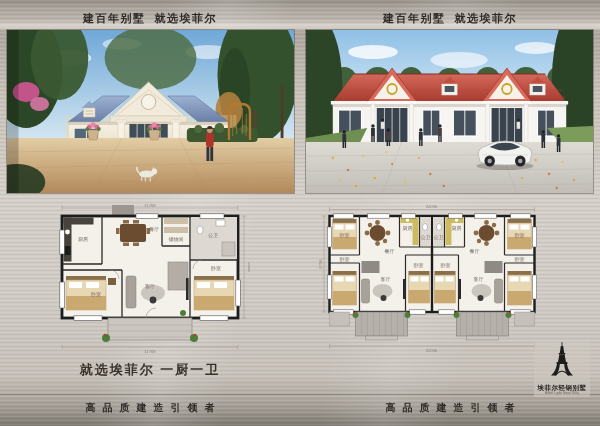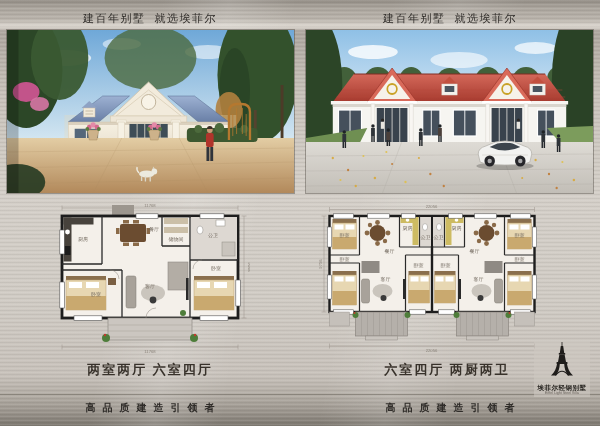--- a/index.html
+++ b/index.html
@@ -5,21 +5,21 @@
   html,body{margin:0;padding:0;}
   .canvas{
     position:relative;width:600px;height:426px;overflow:hidden;
     font-family:"Liberation Sans","DejaVu Sans",sans-serif;
     background:
       repeating-linear-gradient(180deg, rgba(255,255,255,.09) 0 1px, rgba(0,0,0,0) 1px 2px, rgba(0,0,0,.05) 2px 3px, rgba(0,0,0,0) 3px 4px),
       linear-gradient(100deg, rgba(255,255,255,0) 24%, rgba(255,255,255,.16) 34%, rgba(255,255,255,0) 44%, rgba(255,255,255,0) 58%, rgba(255,255,255,.12) 68%, rgba(255,255,255,0) 78%),
       linear-gradient(180deg,#938d85 0%,#aca69e 2%,#b9b3ab 4.5%,#ddd8d1 6.2%,#aea79f 7.4%,#c8c2ba 22%,#d4cfc8 45%,#d0cbc4 70%,#c7c1ba 88%,#b1aba3 93%,#9c968e 96.5%,#7b766e 100%);
   }
   .header{position:absolute;top:0;height:37px;width:300px;display:flex;align-items:center;justify-content:center;
-    font-size:11px;font-weight:normal;color:#2e2b28;letter-spacing:1.5px;white-space:pre;}
+    font-size:11px;font-weight:bold;color:#2e2b28;letter-spacing:1.5px;white-space:pre;}
   .header.l{left:0}.header.r{left:300px}
   .photo{position:absolute;top:30px;width:287px;height:163px;box-shadow:0 0 0 1px rgba(60,55,48,.4);}
   .photo.l{left:7px}.photo.r{left:306px}
   .photo svg{display:block;width:100%;height:100%;}
   .plan{position:absolute;}
   #planL{left:50px;top:200px;width:200px;height:155px;}
   #planR{left:318px;top:203px;width:228px;height:150px;}
   .rlabel{font-size:5px;fill:#6f665c;text-anchor:middle;}
   .dim{font-size:4.2px;fill:#8a837a;text-anchor:middle;}
   .caption{position:absolute;top:361px;width:220px;text-align:center;
@@ -569,22 +569,21 @@
     <text class="rlabel" x="99" y="64">卧室</text>
     <text class="rlabel" x="200" y="34">卧室</text>
     <text class="rlabel" x="155" y="50">餐厅</text>
     <text class="rlabel" x="137" y="27">厨房</text>
     <text class="rlabel" x="119" y="36">公卫</text>
     <text class="rlabel" x="200" y="58">卧室</text>
     <text class="rlabel" x="159" y="78">客厅</text>
     <text class="rlabel" x="126" y="64">卧室</text>
   </svg>
 
-  <div class="caption l">两室两厅 六室四厅</div>
-  <div class="caption r">六室四厅 两厨两卫</div>
+  <div class="caption l">就选埃菲尔 一厨一卫</div>
 
   <div class="divline"></div>
 
   <div class="footer l">高品质建造引领者</div>
   <div class="footer r">高品质建造引领者</div>
 
   <div class="logo">
     <svg width="56" height="38" viewBox="0 0 40 38">
       <g fill="#1f1d1b">
         <rect x="19.6" y="0" width="0.8" height="4"></rect>

